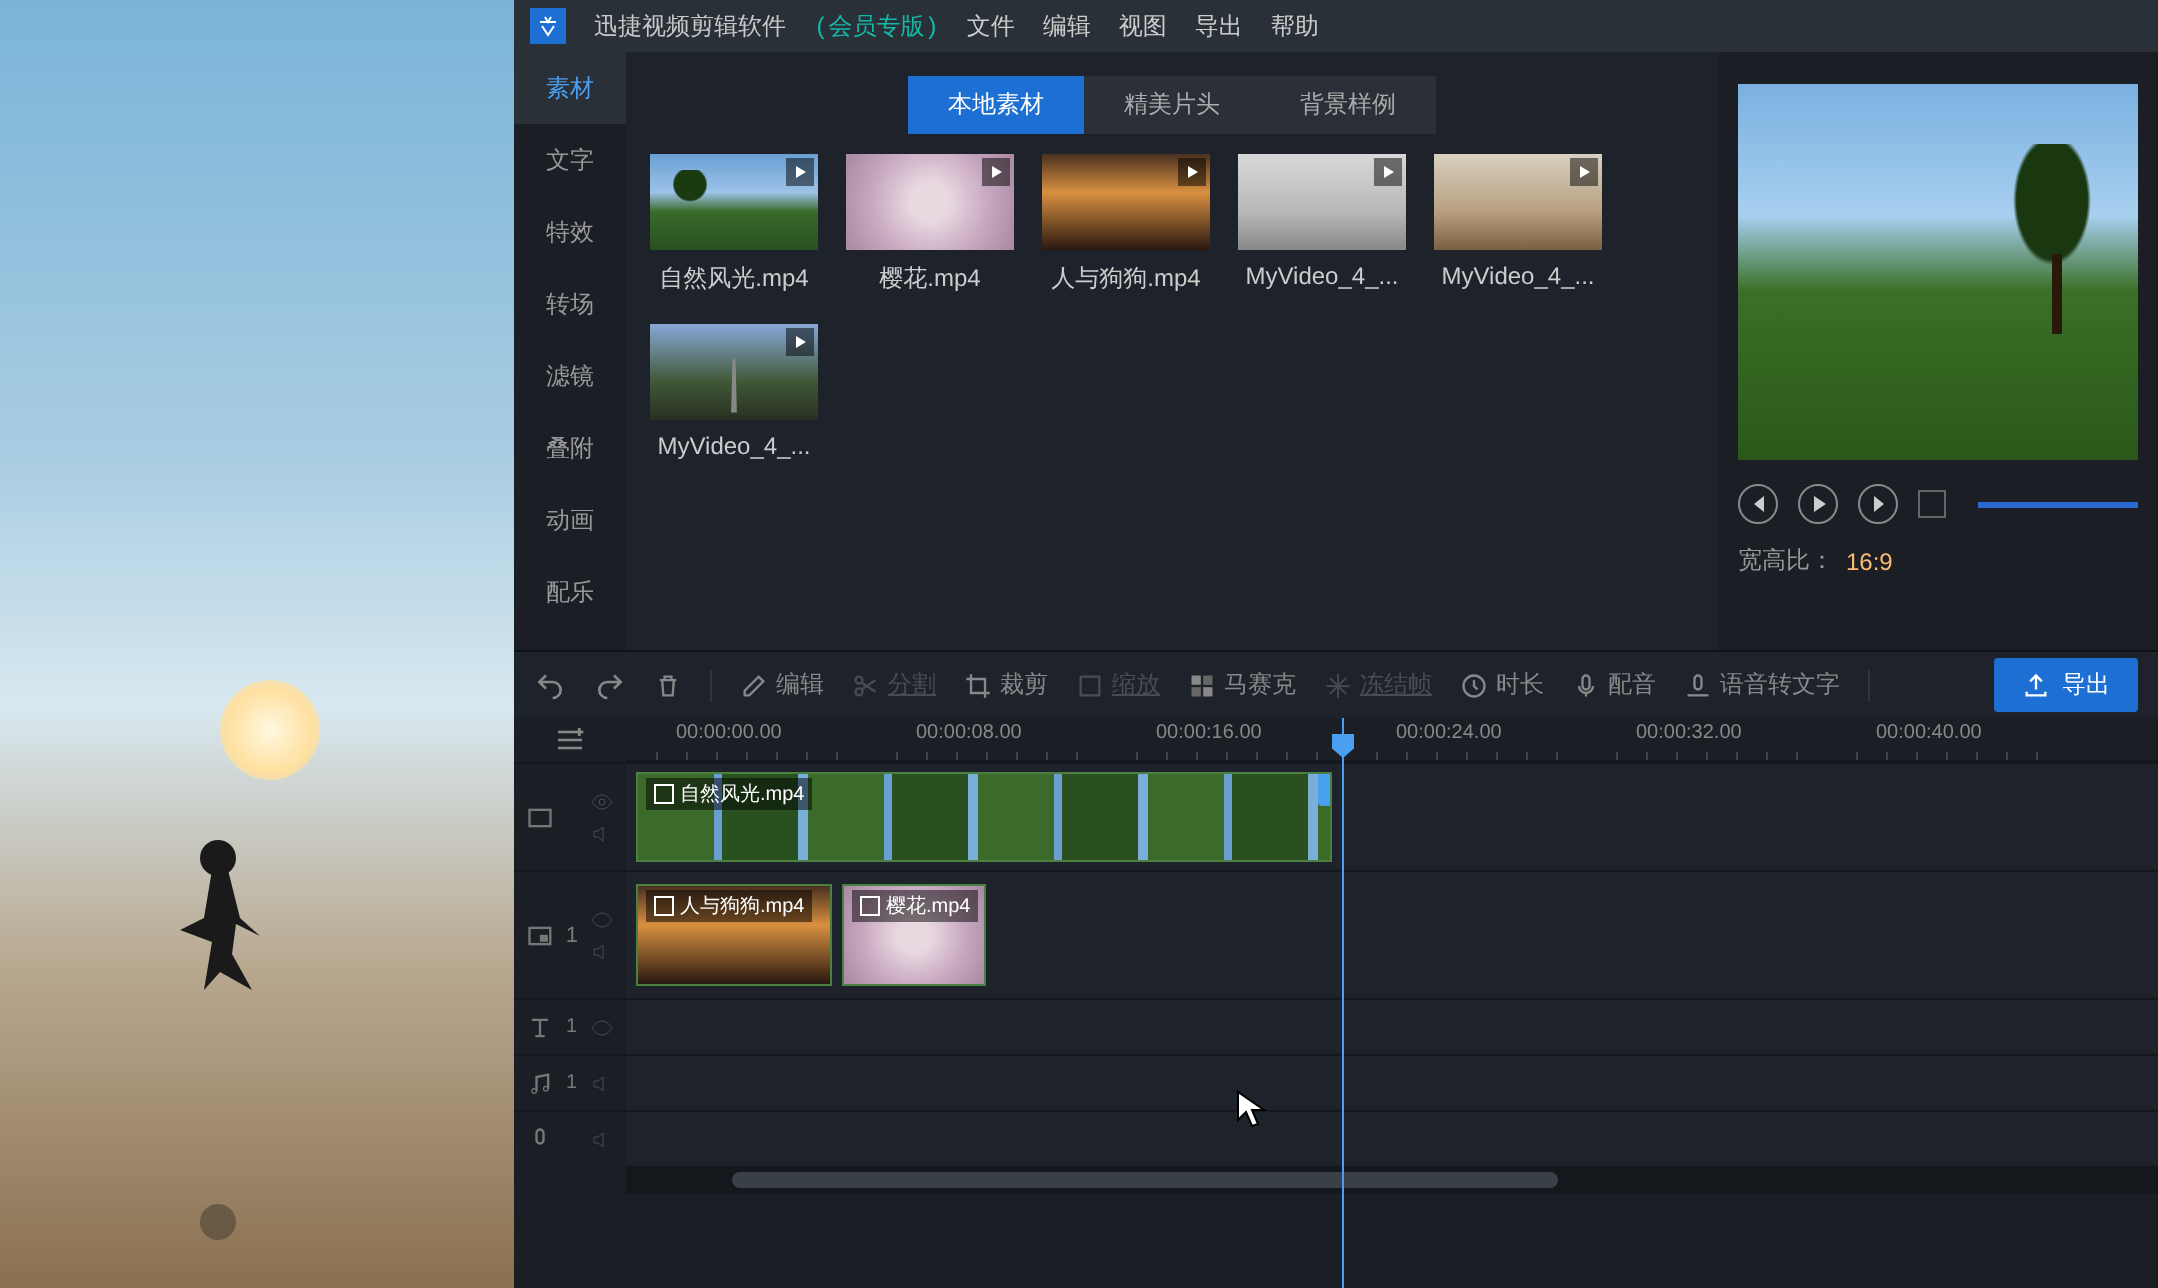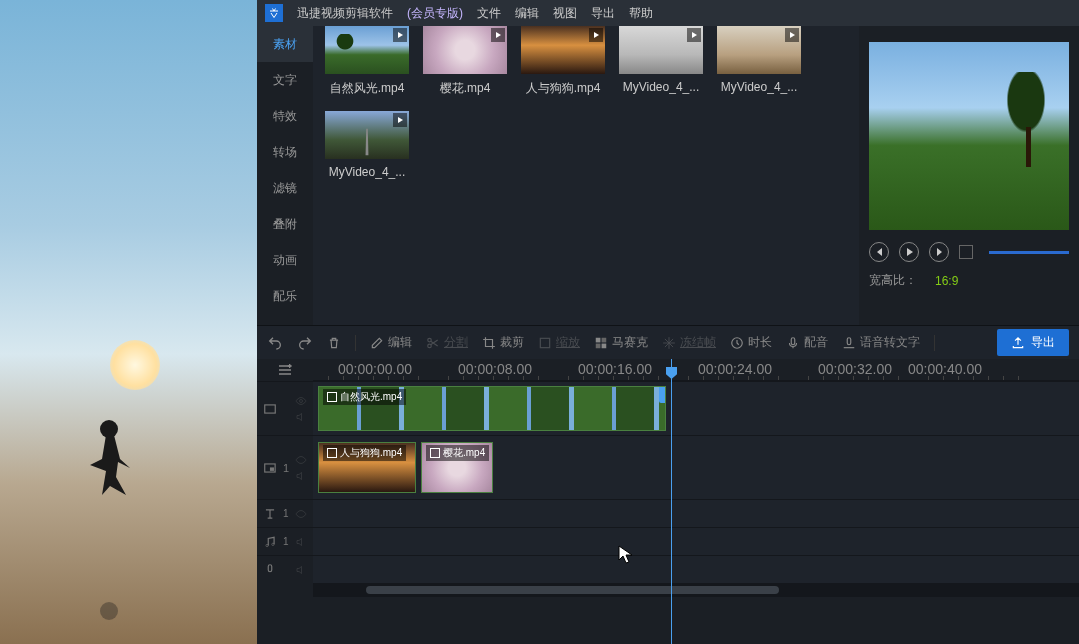--- a/index.html
+++ b/index.html
@@ -14,21 +14,21 @@
 .wallpaper .reflection { position:absolute; left:80px; top:540px; width:60px; height:80px; opacity:0.35; transform:scaleY(-1); }
 .wallpaper .reflection::before { content:""; position:absolute; width:18px; height:18px; border-radius:50%; background:#1a1a1a; left:20px; top:0; }
 
 
 .app { position:absolute; left:257px; top:0; right:0; bottom:0; background:#1b1f25; color:#c8c8c8; font-size:12px; display:flex; flex-direction:column; }
 
 
 .titlebar { height:26px; background:#2a3038; display:flex; align-items:center; padding:0 8px; gap:14px; }
 .titlebar .app-icon { width:18px; height:18px; background:#1e6fd4; display:flex; align-items:center; justify-content:center; }
 .titlebar .app-icon svg { width:12px; height:12px; }
-.titlebar .member { color:#c4b5fd; }
+.titlebar .member { color:#14b8a6;font-family:Liberation Mono, monospace; }
 .titlebar .menu { color:#ccc; cursor:pointer; }
 
 
 .upper { flex:1; display:flex; min-height:0; }
 
 
 .leftnav { width:56px; background:#1b1f25; display:flex; flex-direction:column; }
 .leftnav .item { height:36px; display:flex; align-items:center; justify-content:center; color:#999; cursor:pointer; }
 .leftnav .item.active { background:#2a3038; color:#4aa0f0; }
 
@@ -71,21 +71,21 @@
 .preview-img::after { content:""; position:absolute; right:38px; top:85px; width:5px; height:40px; background:#2a1808; }
 .playback { display:flex; align-items:center; gap:10px; margin-top:12px; }
 .playback .circ { width:20px; height:20px; border:1px solid #888; border-radius:50%; display:flex; align-items:center; justify-content:center; cursor:pointer; }
 .playback .circ.prev::after,.playback .circ.next::after { content:""; border-top:4px solid transparent; border-bottom:4px solid transparent; }
 .playback .circ.prev::after { border-right:5px solid #ccc; }
 .playback .circ.next::after { border-left:5px solid #ccc; }
 .playback .circ.play::after { content:""; border-left:6px solid #ccc; border-top:4px solid transparent; border-bottom:4px solid transparent; margin-left:2px; }
 .playback .sq { width:14px; height:14px; border:1px solid #666; cursor:pointer; }
 .progress { flex:1; height:3px; background:#2a6ad0; margin-left:6px; }
 .aspect-row { display:flex; align-items:center; gap:6px; margin-top:10px; color:#999; }
-.aspect-row .val { color:#84cc16;margin-left:12px; }
+.aspect-row .val { color:#fdba74; }
 
 
 .tl-toolbar { height:34px; background:#1e232b; border-top:1px solid #0f1216; display:flex; align-items:center; padding:0 10px; gap:14px; color:#888; }
 .tl-toolbar .tbtn { display:flex; align-items:center; gap:4px; cursor:pointer; }
 .tl-toolbar .tbtn.disabled { opacity:0.4;text-decoration:underline; }
 .tl-toolbar .ico { width:14px; height:14px; display:inline-flex; align-items:center; justify-content:center; }
 .tl-toolbar .sep { width:1px; height:16px; background:#333; }
 .export-btn { background:#1e6fd4; color:#fff; padding:5px 14px; border-radius:2px; display:flex; align-items:center; gap:6px; cursor:pointer; margin-left:auto; }
 
 
@@ -94,21 +94,21 @@
 .tl-left .addtrack { height:22px; display:flex; align-items:center; justify-content:center; color:#888; cursor:pointer; }
 .track-head { display:flex; align-items:center; gap:6px; padding:0 6px; color:#777; font-size:11px; border-top:1px solid #14171c; }
 .track-head.video { height:54px; }
 .track-head.pip { height:64px; }
 .track-head.small { height:28px; }
 .track-head .tico { width:14px; height:14px; }
 .track-head .eye,.track-head .mute { width:12px; height:12px; opacity:0.5; cursor:pointer; }
 
 .tl-right { flex:1; display:flex; flex-direction:column; position:relative; overflow:hidden; }
 .ruler { height:22px; position:relative; border-bottom:1px solid #14171c; }
-.ruler .tick { position:absolute; top:2px; font-size:14px; color:#888;padding-left:23px; }
+.ruler .tick { position:absolute; top:2px; font-size:10px; color:#888;padding-left:23px; }
 .ruler .minor { position:absolute; bottom:0; width:1px; height:4px; background:#444; }
 .playhead { position:absolute; top:0; bottom:0; width:1px; background:#4aa0f0; z-index:5; }
 .playhead::before { content:""; position:absolute; top:8px; left:-5px; width:11px; height:12px; background:#4aa0f0; clip-path:polygon(0 0,100% 0,100% 60%,50% 100%,0 60%); }
 
 .track { position:relative; border-top:1px solid #14171c; background:#1e232b; }
 .track.video { height:54px; }
 .track.pip { height:64px; }
 .track.small { height:28px; }
 
 .clip { position:absolute; top:4px; bottom:4px; background:#2a5020; border:1px solid #4a8040; overflow:hidden; }
@@ -157,20 +157,25 @@
       <div class="item">文字</div>
       <div class="item">特效</div>
       <div class="item">转场</div>
       <div class="item">滤镜</div>
       <div class="item">叠附</div>
       <div class="item">动画</div>
       <div class="item">配乐</div>
     </div>
 
     <div class="media-panel">
+      <div class="tabs">
+        <div class="tab active">本地素材</div>
+        <div class="tab">精美片头</div>
+        <div class="tab">背景样例</div>
+      </div>
       <div class="media-grid" id="media-grid">
           <div class="media-item">
             <div class="thumb nature">
               <div class="play"></div>
             </div>
             <div class="label">自然风光.mp4</div>
           </div>
           <div class="media-item">
             <div class="thumb sakura">
               <div class="play"></div>
@@ -430,21 +435,21 @@
           <div class="minor" style="left: 450px;"></div>
           <div class="minor" style="left: 465px;"></div>
           <div class="tick" style="left: 482px;">00:00:32.00</div>
           <div class="minor" style="left: 495px;"></div>
           <div class="minor" style="left: 510px;"></div>
           <div class="minor" style="left: 525px;"></div>
           <div class="minor" style="left: 540px;"></div>
           <div class="minor" style="left: 555px;"></div>
           <div class="minor" style="left: 570px;"></div>
           <div class="minor" style="left: 585px;"></div>
-          <div class="tick" style="left: 572px;">00:00:40.00</div>
+          <div class="tick" style="left: 602px;">00:00:40.00</div>
           <div class="minor" style="left: 615px;"></div>
           <div class="minor" style="left: 630px;"></div>
           <div class="minor" style="left: 645px;"></div>
           <div class="minor" style="left: 660px;"></div>
           <div class="minor" style="left: 675px;"></div>
           <div class="minor" style="left: 690px;"></div>
           <div class="minor" style="left: 705px;"></div>
         </div>
       <div class="track video">
         <div class="clip nature" id="vclip" style="left: 5px; width: 348px;">

